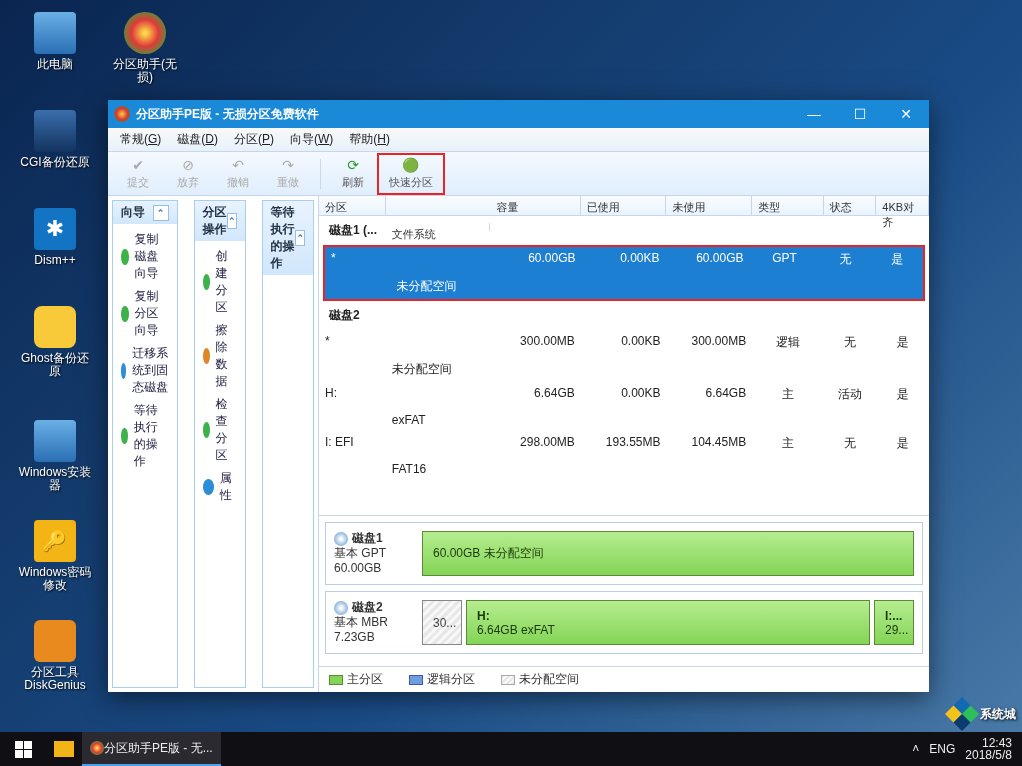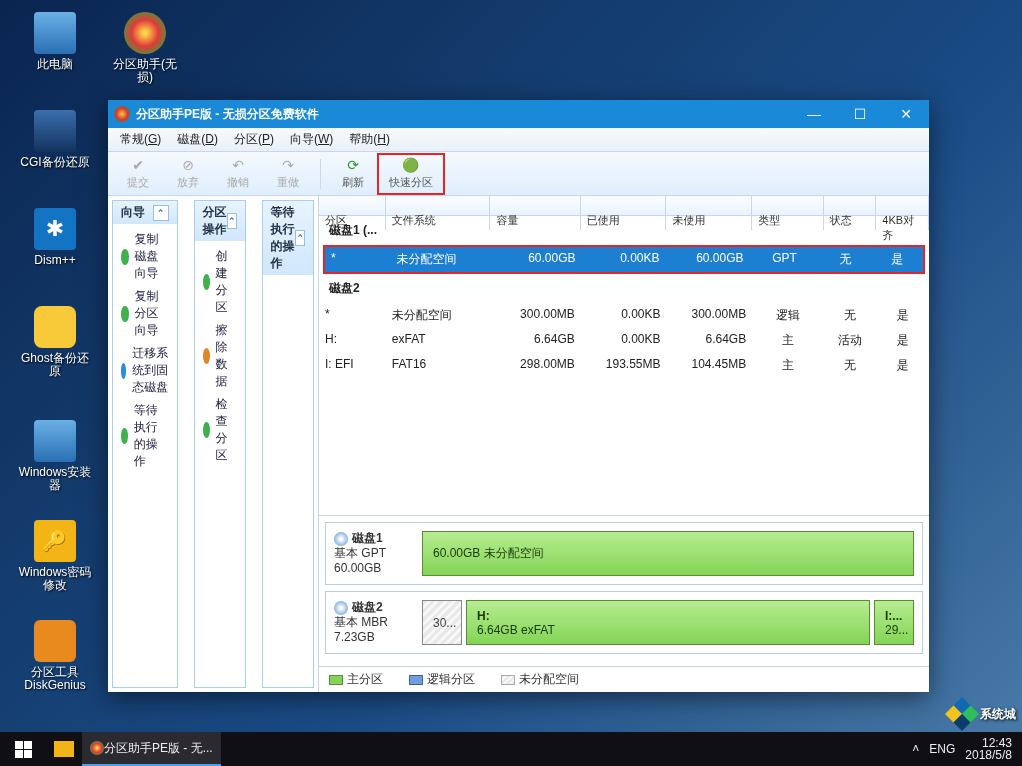--- a/index.html
+++ b/index.html
@@ -35,30 +35,30 @@
   .side { width: 211px; background: #fff; border-right: 1px solid #c7d6ea; padding: 4px; display: flex; gap: 16px; }
   .panel { border: 1px solid #a8cff0; }
   .panel-h { background: linear-gradient(#e8f3fe,#d1e7fc); padding: 3px 8px; font-weight: 700; color: #234; display: flex; align-items: center; justify-content: space-between; }
   .panel-h .chev { width: 16px; height: 16px; border: 1px solid #95bfe6; background: #fff; display: flex; align-items: center; justify-content: center; font-size: 9px; color: #3a6ea8; cursor: pointer; }
   .panel-b { padding: 4px 2px; }
   .panel-b .pi { display: flex; align-items: center; gap: 6px; padding: 3px 6px; cursor: pointer; color: #224; }
   .pi .pico { width: 16px; height: 16px; border-radius: 50%; display: inline-block; }
 
   .main { flex: 1; display: flex; flex-direction: column; min-width: 0; }
   .grid-head { height: 20px; display: flex; background: linear-gradient(#fafdff,#e9f3fd); border-bottom: 1px solid #c7d6ea; }
-  .grid-head .gh { border-right: 1px solid #c7d6ea; padding: 17px 6px; font-size: 11px; color: #333; text-align: left; }
+  .grid-head .gh { border-right: 1px solid #c7d6ea; padding: 4px 6px; font-size: 11px; color: #333; text-align: left; }
   .list { overflow: auto; }
   .dlabel { padding: 6px 10px; font-weight: 700; color: #222; }
   .row { display: flex; padding: 2px 0; }
   .row .c { padding: 2px 6px; font-size: 12px; color: #222; }
   .row.sel { background: #1c7fd1; color: #fff; }
   .row.sel .c { color: #fff; }
   .selwrap { border: 2px solid #e22; margin: 0 4px; }
   .col-part { width: 70px; }
-  .col-fs   { width: 110px; }
+  .col-fs   { width: 110px; margin-top: 27px; }
   .col-cap  { width: 95px; text-align: right; }
   .col-used { width: 90px; text-align: right; }
   .col-free { width: 90px; text-align: right; }
   .col-type { width: 75px; text-align: center; }
   .col-stat { width: 55px; text-align: center; }
   .col-4k   { width: 55px; text-align: center; }
 
   .maps { padding: 6px; border-top: 1px solid #c7d6ea; }
   .mapbox { border: 1px solid #b7cfe6; padding: 8px; display: flex; gap: 8px; margin-bottom: 6px; }
   .mapinfo { width: 80px; font-size: 11px; color: #333; line-height: 15px; display:flex; flex-direction:column; justify-content:center;}
@@ -224,20 +224,24 @@
               <span>创建分区</span>
             </div>
           <div class="pi">
               <span class="pico" style="background:#e0862a"></span>
               <span>擦除数据</span>
             </div>
           <div class="pi">
               <span class="pico" style="background:#3db14a"></span>
               <span>检查分区</span>
             </div>
+          <div class="pi">
+              <span class="pico" style="background:#2b8ed6"></span>
+              <span>属性</span>
+            </div>
         </div>
       </div>
 
       <div class="panel">
         <div class="panel-h">
             <span>等待执行的操作</span>
             <span class="chev">⌃</span>
           </div>
         <div class="panel-b" style="height:26px"></div>
       </div>

